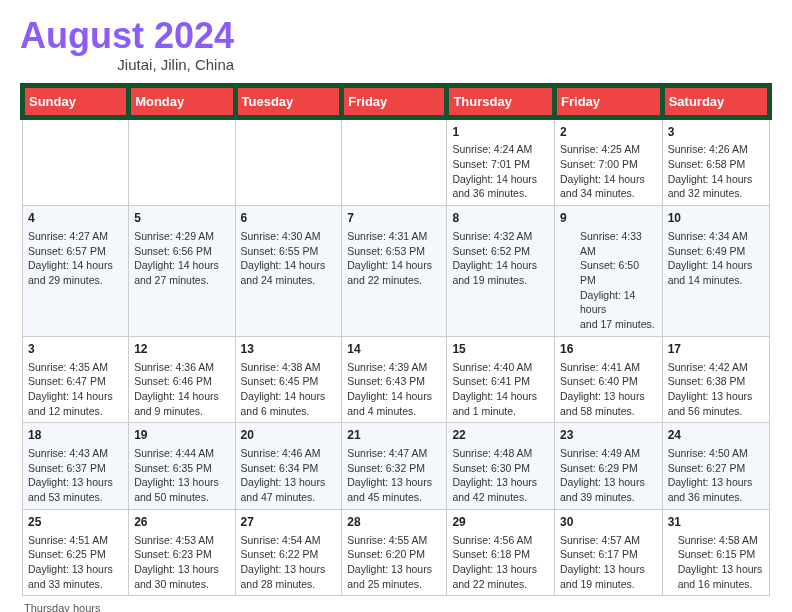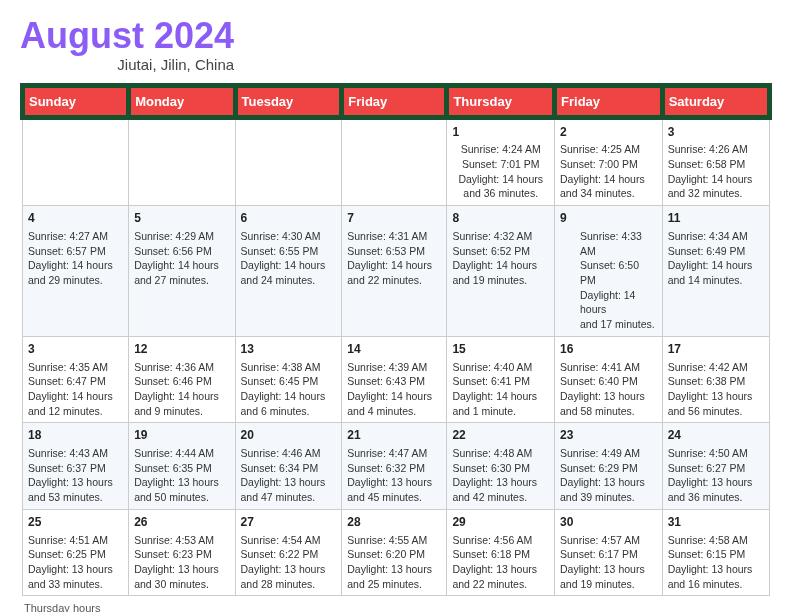--- a/index.html
+++ b/index.html
@@ -126,21 +126,21 @@
         </tr>
     </thead>
     <tbody id="calendar-body">
     <tr>
           <td class="empty-cell"></td>
           <td class="empty-cell"></td>
           <td class="empty-cell"></td>
           <td class="empty-cell"></td>
           <td>
             <span class="day-number">1</span>
-            <div class="day-info" style="white-space: pre-line; text-align: center;">Sunrise: 4:24 AM
+            <div class="day-info" style="white-space: pre-line;">Sunrise: 4:24 AM
 Sunset: 7:01 PM
 Daylight: 14 hours
 and 36 minutes.</div>
           </td>
           <td>
             <span class="day-number">2</span>
             <div class="day-info" style="white-space: pre-line;">Sunrise: 4:25 AM
 Sunset: 7:00 PM
 Daylight: 14 hours
 and 34 minutes.</div>
@@ -190,21 +190,21 @@
 and 19 minutes.</div>
           </td>
           <td>
             <span class="day-number">9</span>
             <div class="day-info" style="white-space: pre-line; margin-left: 20px;">Sunrise: 4:33 AM
 Sunset: 6:50 PM
 Daylight: 14 hours
 and 17 minutes.</div>
           </td>
           <td>
-            <span class="day-number">11</span>
+            <span class="day-number">10</span>
             <div class="day-info" style="white-space: pre-line;">Sunrise: 4:34 AM
 Sunset: 6:49 PM
 Daylight: 14 hours
 and 14 minutes.</div>
           </td>
         </tr>
         <tr>
           <td>
             <span class="day-number">3</span>
             <div class="day-info" style="white-space: pre-line;">Sunrise: 4:35 AM
@@ -344,21 +344,21 @@
           </td>
           <td>
             <span class="day-number">30</span>
             <div class="day-info" style="white-space: pre-line;">Sunrise: 4:57 AM
 Sunset: 6:17 PM
 Daylight: 13 hours
 and 19 minutes.</div>
           </td>
           <td>
             <span class="day-number">31</span>
-            <div class="day-info" style="white-space: pre-line;">Sunrise: 4:58 AM
+            <div class="day-info" style="white-space: pre-line; margin-left: 10px;">Sunrise: 4:58 AM
 Sunset: 6:15 PM
 Daylight: 13 hours
 and 16 minutes.</div>
           </td>
         </tr>
       </tbody>
   </table>
 
   <div class="footer">
     <span>Thursday hours</span>

